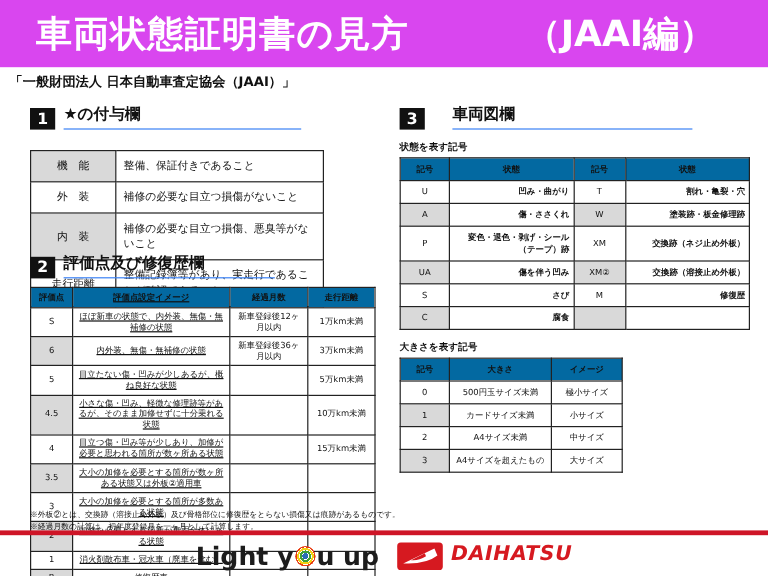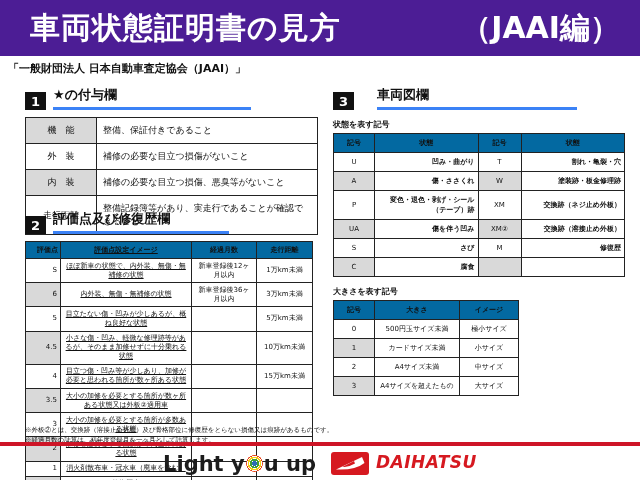--- a/index.html
+++ b/index.html
@@ -5,58 +5,58 @@
   html,body{margin:0;padding:0;}
   body{
     width:640px;height:480px;position:relative;overflow:hidden;
     background:#ffffff;
     font-family:"DejaVu Sans","Liberation Sans",sans-serif;
     color:#111;
   }
   
   .banner{
     position:absolute;top:0;left:0;width:640px;height:56px;
-    background:#4c1d95;color:#fff;font-weight:bold;
+    background:#d946ef;color:#fff;font-weight:bold;
     display:flex;align-items:center;justify-content:space-between;
-    padding:0 20px 0 30px;box-sizing:border-box;
+    padding:0 44px 0 30px;box-sizing:border-box;
   }
   .banner .main-title{font-size:30px;letter-spacing:1px;}
   .banner .edition{font-size:30px;}
   .subtitle{
     position:absolute;top:61px;left:8px;
     font-size:11px;font-weight:bold;
   }
   
   .sec{position:absolute;}
   .sec-header{display:flex;align-items:flex-end;gap:7px;}
   .badge{
     width:21px;height:18px;background:#111;color:#fff;
     font-weight:bold;font-size:13px;
     display:flex;align-items:center;justify-content:center;flex:none;
   }
-  .title-wrap{border-bottom:3px solid #3b82f6;padding-bottom:3px;}
+  .title-wrap{border-bottom:1px solid #3b82f6;padding-bottom:3px;}
   .sec-title{font-size:13px;font-weight:bold;white-space:nowrap;}
   
   table.tbl{border-collapse:collapse;table-layout:fixed;border:1.5px solid #111;}
   .tbl th,.tbl td{border:1px solid #222;overflow:hidden;}
   .tbl th{background:#0369a1;font-weight:bold;}
   
   #sec1{left:25px;top:84px;width:287px;}
   #sec1 .title-wrap{width:198px;}
-  .t1{width:293px;margin-top:7px;}
+  .t1{width:245px;margin-top:17px;}
   .t1 td{font-size:9px;padding:6px 6px;}
   .t1 td:first-child{width:58px;text-align:center;}
   .t1 tbody tr:nth-child(odd) td:first-child{background:#d9d9d9;}
   
   #sec2{left:25px;top:208px;width:288px;}
   #sec2 .title-wrap{width:176px;}
   .t2{width:288px;margin-top:7px;}
   .t2 th{font-size:7px;padding:3px 2px;text-align:center;}
   .t2 td{font-size:7px;padding:2.5px 3px;line-height:1.3;}
-  .t2 th:nth-child(1),.t2 td:nth-child(1){width:30px;text-align:right;}
+  .t2 th:nth-child(1),.t2 td:nth-child(1){width:30px;text-align:center;}
   .t2 th:nth-child(2),.t2 td:nth-child(2){width:126px;text-decoration:underline;}
   .t2 td:nth-child(2){text-align:center;}
   .t2 th:nth-child(3),.t2 td:nth-child(3){width:60px;text-align:center;}
   .t2 td:nth-child(4){text-align:center;margin-top:48px;}
   .t2 tbody tr:nth-child(even) td:first-child{background:#d9d9d9;}
   
   #sec3{left:333px;top:84px;width:294px;}
   #sec3 .title-wrap{width:200px;margin-left:16px;}
   .tbl-caption{font-size:8px;font-weight:bold;margin:9px 0 3px 0;}
   .t3{width:292px;}

